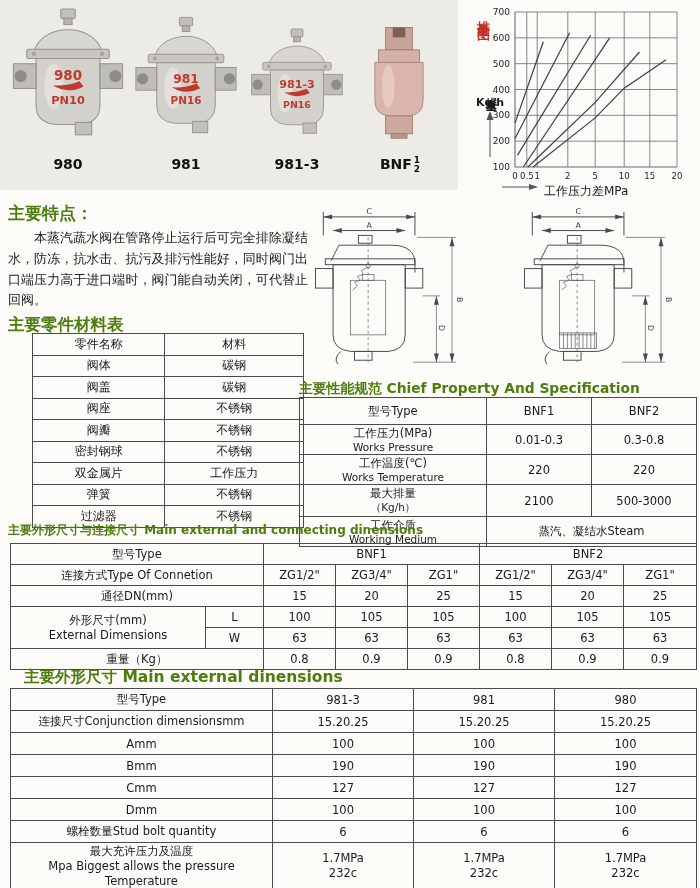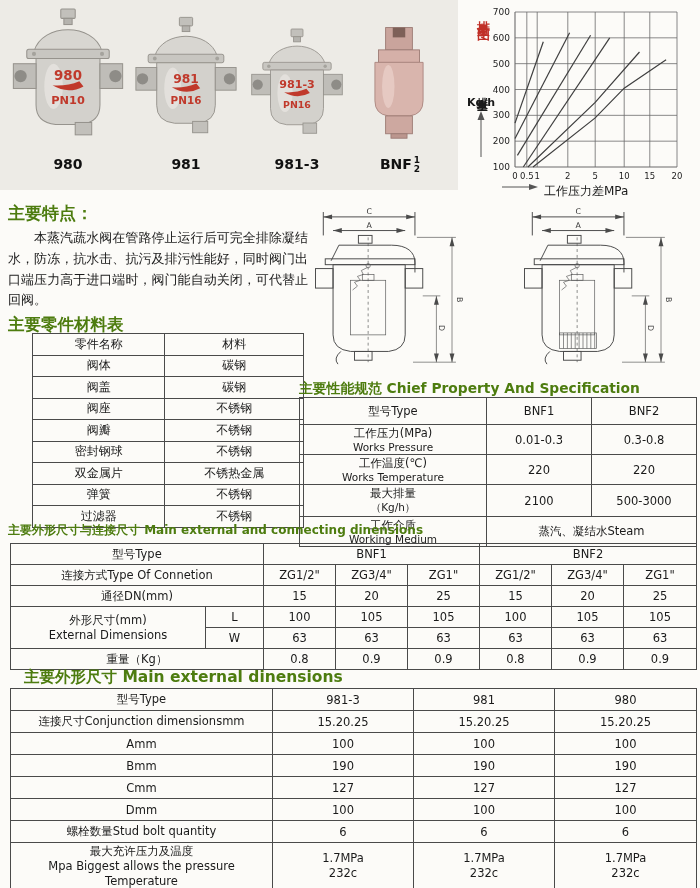--- a/index.html
+++ b/index.html
@@ -18,21 +18,21 @@
   .plabel-1{left:10px;width:116px;}
   .plabel-2{left:134px;width:104px;}
   .plabel-3{left:250px;width:94px;}
   .plabel-4{left:352px;width:96px;}
   .frac{display:inline-block;vertical-align:middle;font-size:9px;line-height:1.05;font-weight:bold;margin-left:2px;text-align:center;}
 
   
   .chart-block{position:absolute;left:460px;top:2px;width:238px;height:200px;}
   .chart-title{position:absolute;left:14px;top:8px;color:#c03028;font-weight:bold;font-size:13px;
                writing-mode:vertical-rl;text-orientation:upright;letter-spacing:4px;}
-  .chart-ylab{position:absolute;left:3px;top:86px;width:36px;display:flex;flex-direction:column;align-items:center;gap:2px;}
+  .chart-ylab{position:absolute;left:12px;top:86px;width:36px;display:flex;flex-direction:column;align-items:center;gap:2px;}
   .ylab-zh{writing-mode:vertical-rl;text-orientation:upright;font-size:11px;font-weight:bold;letter-spacing:2px;}
   .ylab-unit{font-size:11px;font-weight:bold;}
   .chart-xlabel{position:absolute;left:42px;top:181px;display:flex;align-items:flex-start;gap:6px;
                 font-size:12px;font-weight:normal;}
 
   
   .sec-title{position:absolute;font-weight:bold;color:#4d7c0f;}
   .features-title{left:8px;top:202px;font-size:17px;}
   .features-body{position:absolute;left:8px;top:228px;width:300px;font-size:13px;line-height:1.6;
                  text-indent:2em;text-align:justify;}
@@ -239,21 +239,21 @@
         <tr>
           <td>阀瓣</td>
           <td>不锈钢</td>
         </tr>
         <tr>
           <td>密封钢球</td>
           <td>不锈钢</td>
         </tr>
         <tr>
           <td>双金属片</td>
-          <td>不锈热金属</td>
+          <td>工作压力</td>
         </tr>
         <tr>
           <td>弹簧</td>
           <td>不锈钢</td>
         </tr>
         <tr>
           <td>过滤器</td>
           <td>不锈钢</td>
         </tr>
       </tbody>

